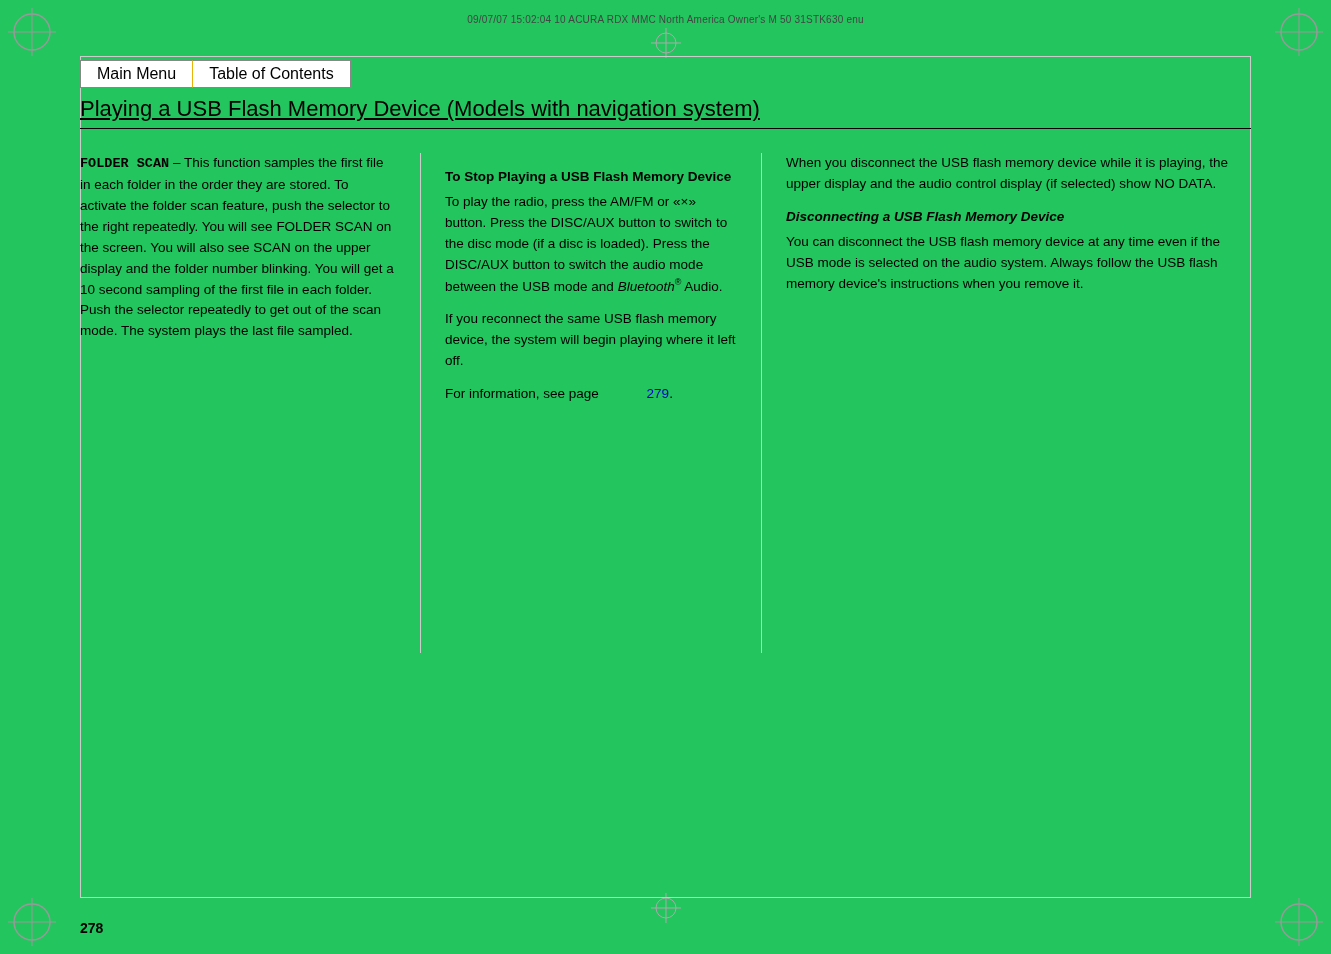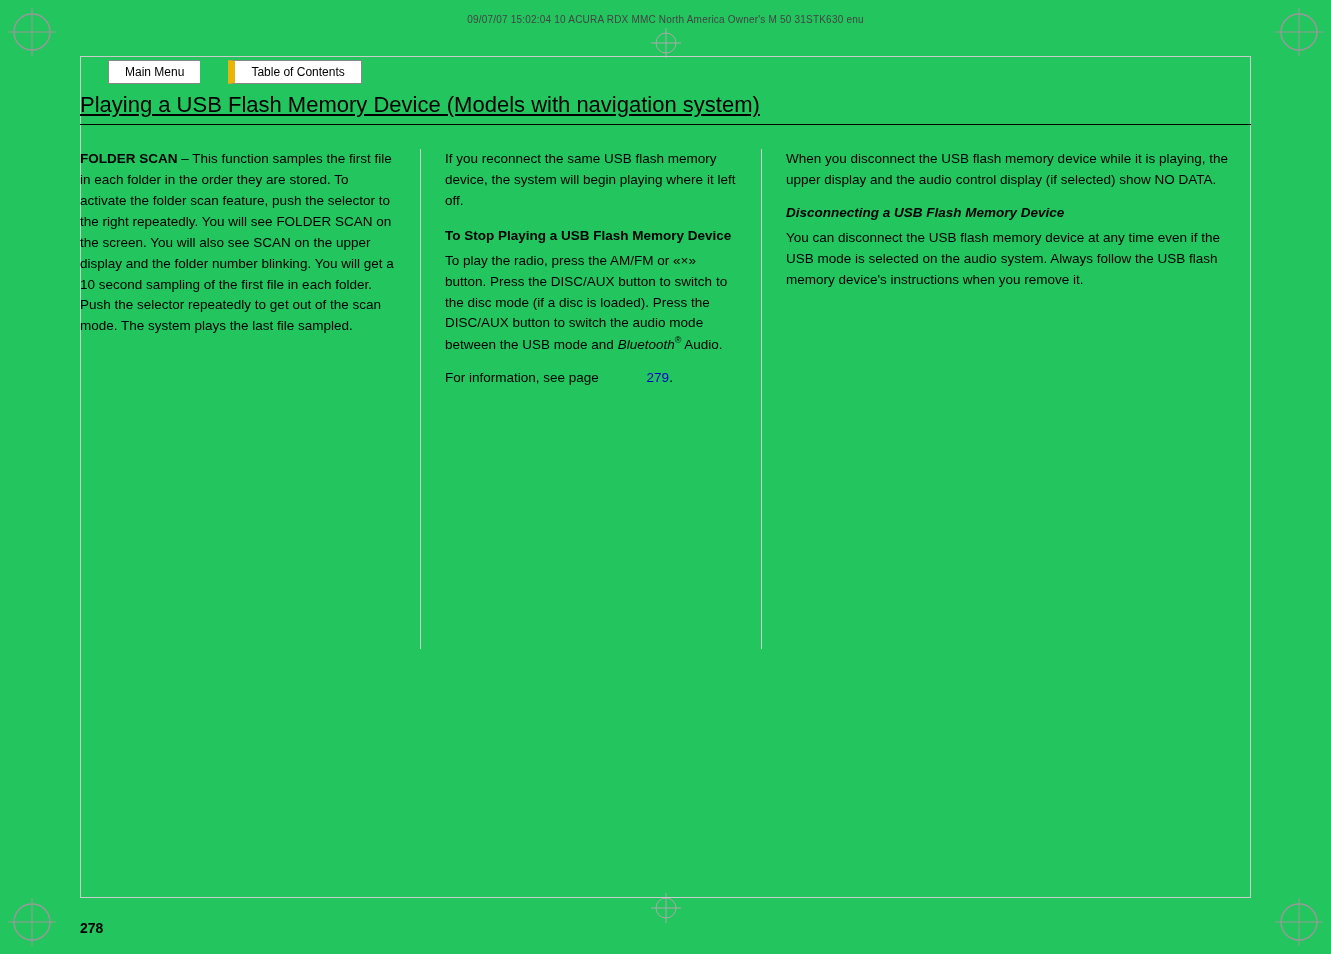--- a/index.html
+++ b/index.html
@@ -76,31 +76,30 @@
     .nav-buttons {
       display: flex;
       align-items: center;
       margin-bottom: 8px;
       gap: 0;
     }
 
     .nav-btn {
       border: 1px solid #888;
       padding: 4px 16px;
-      font-size: 12px;
+      font-size: 16px;
       cursor: pointer;
       background: #fff;
       color: #000;
-      margin-left: 28px;
     }
     .nav-btn-main {
       border-right: none;
     }
     .nav-btn-toc {
-      border-left: 7px solid #eab308;
+      border-left: 1px solid #eab308;
     }
 
     
     .page-title {
       font-size: 22px;
       font-weight: normal;
       margin-top: 6px;
       margin-bottom: 4px;
       border-bottom: 1px solid #000;
       padding-bottom: 6px;
@@ -140,20 +139,21 @@
     .col-right {
       flex: 1;
       padding-left: 24px;
       font-size: 13.5px;
       line-height: 1.55;
     }
 
     
     .bold-term {
       font-weight: bold;
+      font-family: Liberation Mono, monospace;
     }
 
     .section-heading {
       font-weight: bold;
       margin-top: 14px;
       margin-bottom: 4px;
       display: block;
     }
 
     .italic-heading {
@@ -296,25 +296,25 @@
 
       <div class="col-left">
         <div class="para">
           <span class="bold-term">FOLDER SCAN</span><span> –</span><span>  This function samples the first file in each folder in the order they are stored. To activate the folder scan feature, push the selector to the right repeatedly. You will see FOLDER SCAN on the screen. You will also see SCAN on the upper display and the folder number blinking. You will get a 10 second sampling of the first file in each folder. Push the selector repeatedly to get out of the scan mode. The system plays the last file sampled.</span>
         </div>
       </div>
 
       <div class="col-divider"></div>
 
       <div class="col-middle">
-        <div class="para">If you reconnect the same USB flash memory device, the system will begin playing where it left off.</div>
         <div class="para">
           <span class="section-heading">To Stop Playing a USB Flash Memory Device</span>
           <span>To play the radio, press the AM/FM or «×» button. Press the DISC/AUX button to switch to the disc mode (if a disc is loaded). Press the DISC/AUX button to switch the audio mode between the USB mode and </span><span style="font-style:italic;">Bluetooth</span><sup>®</sup><span> Audio.</span>
         </div>
+        <div class="para">If you reconnect the same USB flash memory device, the system will begin playing where it left off.</div>
         <div class="para">
           <span>For information, see page </span><a class="link-blue">279</a><span>.</span>
         </div>
       </div>
 
       <div class="col-divider"></div>
 
       <div class="col-right">
         <div class="para">When you disconnect the USB flash memory device while it is playing, the upper display and the audio control display (if selected) show NO DATA.</div>
         <div class="para">

